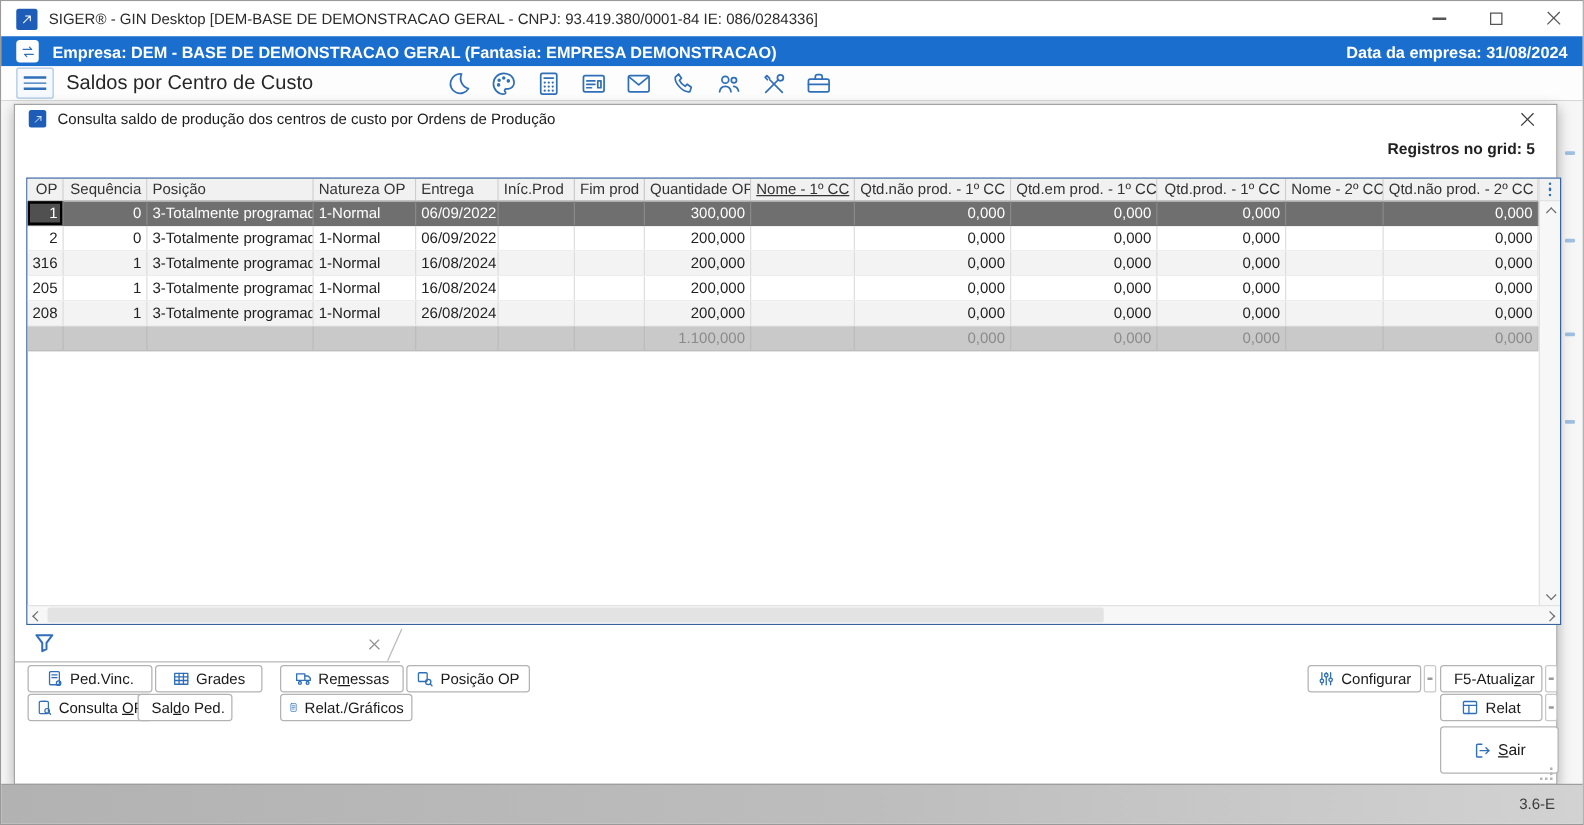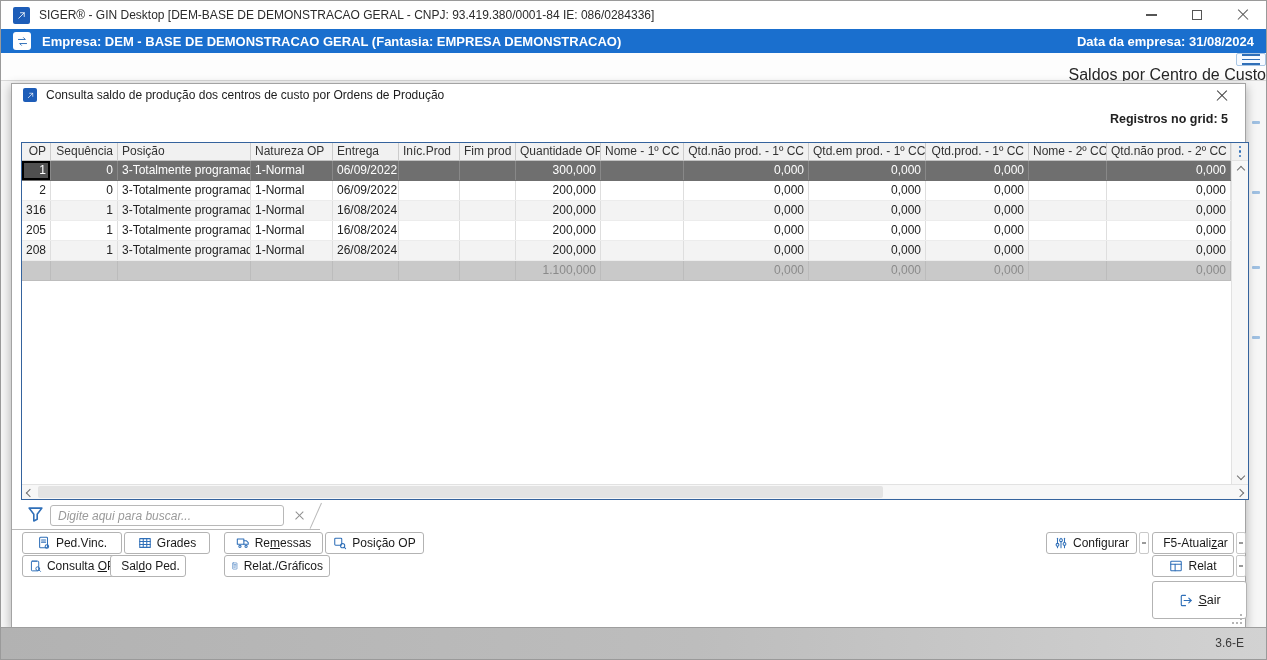--- a/index.html
+++ b/index.html
@@ -42,23 +42,22 @@
   .company-ico {
     width:18px; height:18px; background:#fff; border-radius:3px;
     display:flex; align-items:center; justify-content:center; flex:0 0 auto;
   }
   .bluebar .txt { margin-left:11px; color:#fff; font-weight:bold; font-size:13px; white-space:nowrap; }
   .bluebar .date { margin-left:auto; color:#fff; font-weight:bold; font-size:13px; white-space:nowrap; }
 
   
   .toolbar {
     position:absolute; left:0; top:52px; right:0; height:28px;
-    background:#fdfdfd; display:flex; align-items:flex-end; padding-left:12px;
+    background:#fdfdfd; display:flex; align-items:center; padding-left:12px;
     border-bottom:1px solid #d8d8d8;
-    flex-direction:column;
   }
   .hamburger {
     width:30px; height:25px; border:1px solid #a9c6e4; background:#f6faff; border-radius:2px;
     display:flex; flex-direction:column; justify-content:center; gap:3px; padding:0 5px;
   }
   .hamburger i { display:block; height:1.6px; background:#2f6fb8; }
   .screen-title { margin-left:10px; font-size:16px; color:#262626; white-space:nowrap; }
   .tb-icons { display:flex; gap:10px; margin-left:104px; align-items:center; }
   .tb-icons .tbi { width:26px; height:26px; display:flex; align-items:center; justify-content:center; }
 
@@ -290,21 +289,21 @@
       <div class="grid-content">
         <div class="ghead">
             <div class="gcell r" style="width: 29px;">OP</div>
             <div class="gcell r" style="width: 67px;">Sequência</div>
             <div class="gcell" style="width: 133px;">Posição</div>
             <div class="gcell" style="width: 82px;">Natureza OP</div>
             <div class="gcell" style="width: 66px;">Entrega</div>
             <div class="gcell" style="width: 61px;">Iníc.Prod</div>
             <div class="gcell" style="width: 56px;">Fim prod</div>
             <div class="gcell r" style="width: 85px;">Quantidade OP</div>
-            <div class="gcell" style="width: 83px;">Nome - 1º CC</div>
+            <div class="gcell" style="width: 83px; text-decoration: underline;">Nome - 1º CC</div>
             <div class="gcell r" style="width: 125px;">Qtd.não prod. - 1º CC</div>
             <div class="gcell r" style="width: 117px;">Qtd.em prod. - 1º CC</div>
             <div class="gcell r" style="width: 103px;">Qtd.prod. - 1º CC</div>
             <div class="gcell" style="width: 78px;">Nome - 2º CC</div>
             <div class="gcell r" style="width: 124px;">Qtd.não prod. - 2º CC</div>
           </div>
         <div>
             <div class="grow sel">
               <div class="gcell r focus" style="width: 29px;">1</div>
               <div class="gcell r" style="width: 67px;">0</div>
@@ -426,21 +425,20 @@
           </div>
       </div>
     </div>
 
     <div class="filter-row">
       <span class="funnel">
         <svg class="ico" width="17" height="17" viewBox="0 0 16 16">
             <path d="M2 2h12L9.6 7.8v4.7l-3.2 1.6V7.8L2 2z"></path>
           </svg>
       </span>
-      <input class="search-input" type="text" placeholder="Digite aqui para buscar..." style="">
       <i class="search-clear"></i>
       <i class="filter-edge"></i>
       <i class="filter-diag"></i>
     </div>
 
     <div class="btn" style="left:10px;top:448px;width:100px">
       <svg class="ico thin" width="14" height="14" viewBox="0 0 16 16">
           <rect x="3" y="1.5" width="9" height="12" rx="1"></rect>
           <line x1="5.2" y1="4.5" x2="9.8" y2="4.5"></line>
           <line x1="5.2" y1="7" x2="9.8" y2="7"></line>

